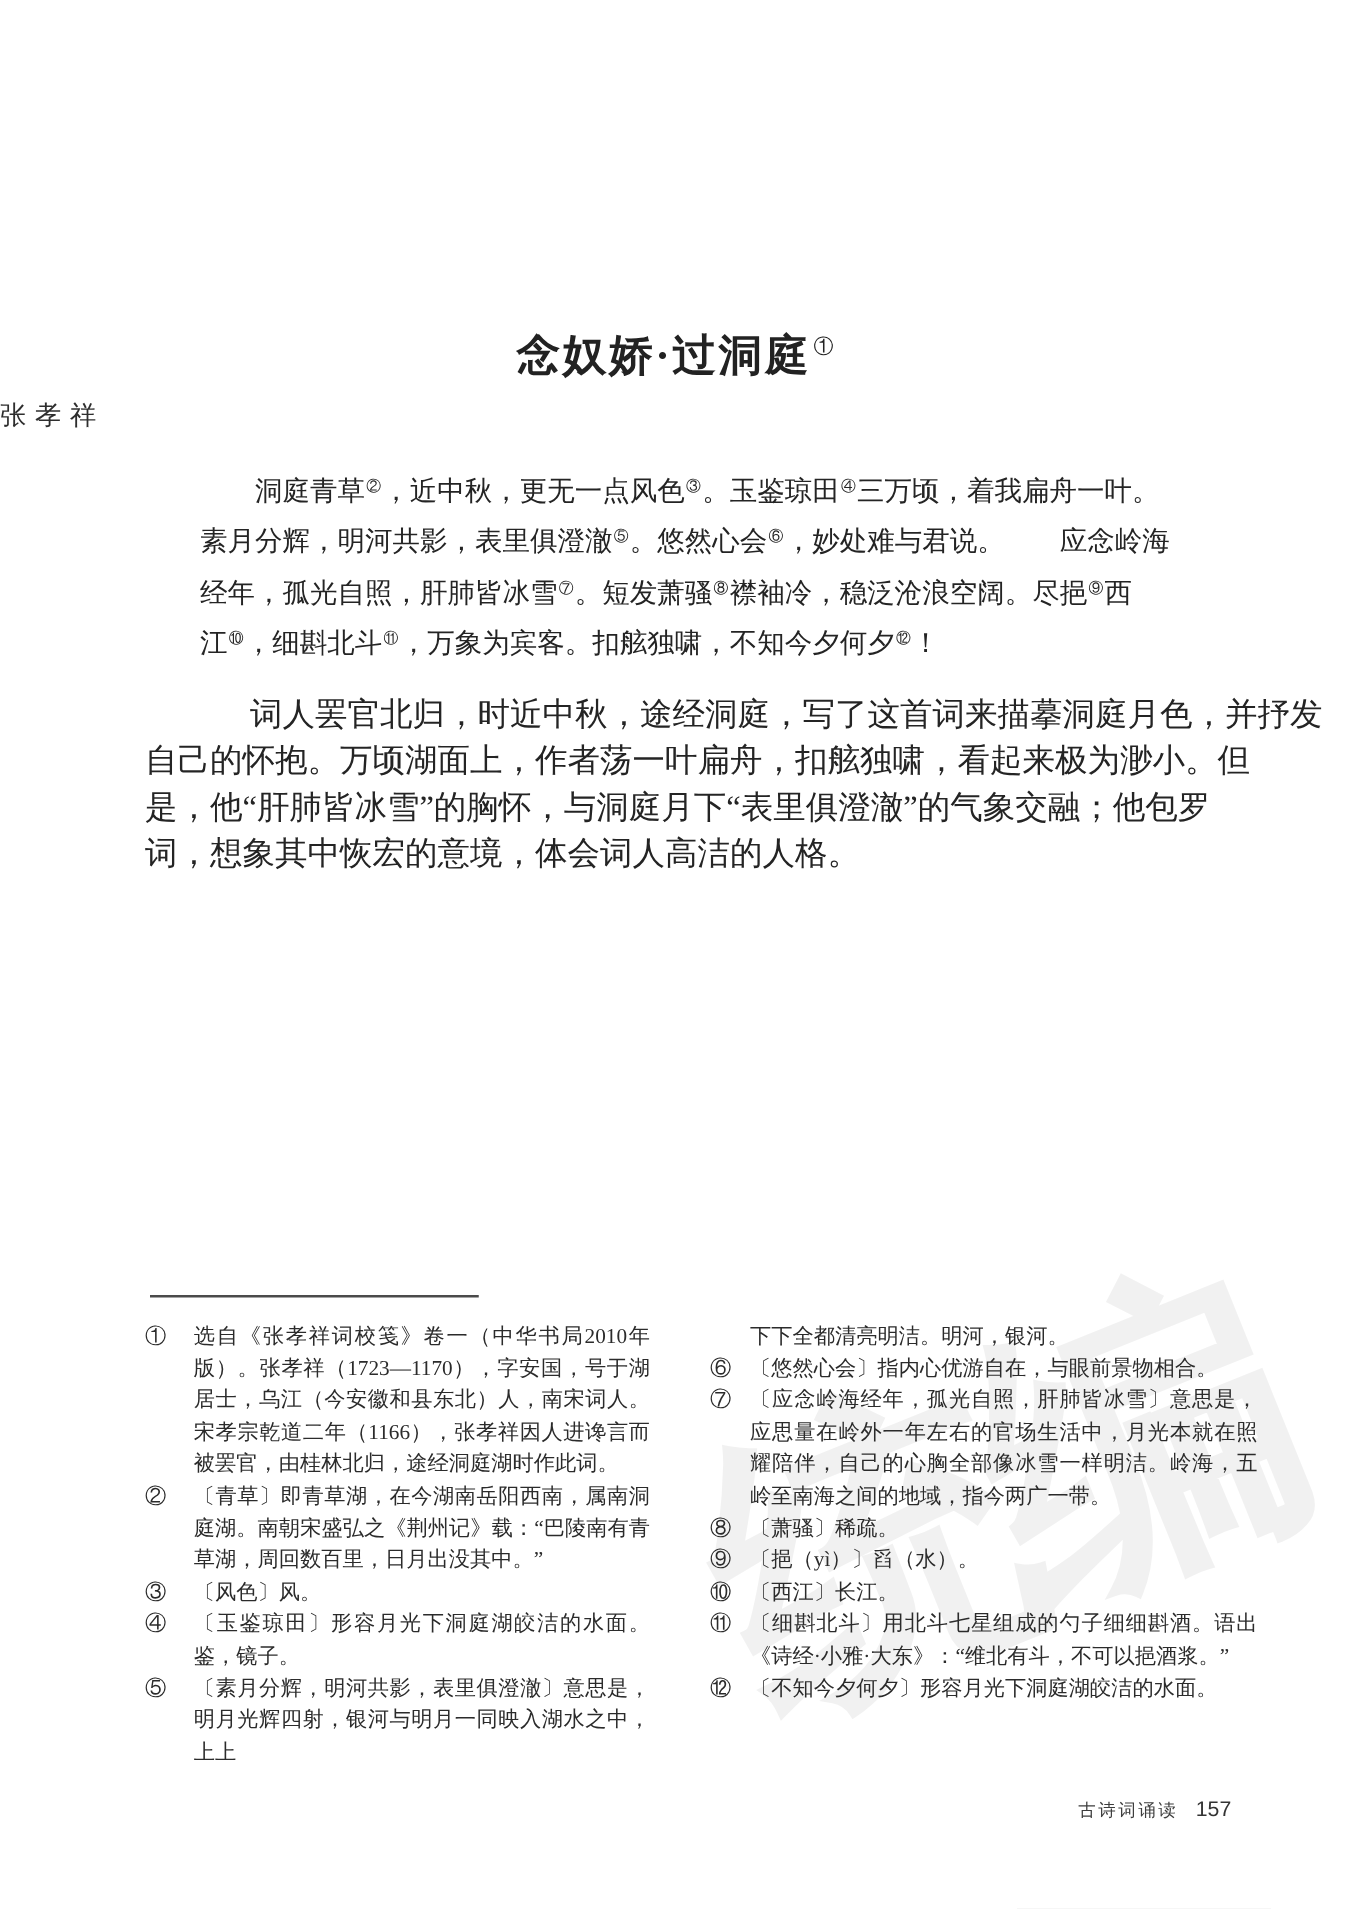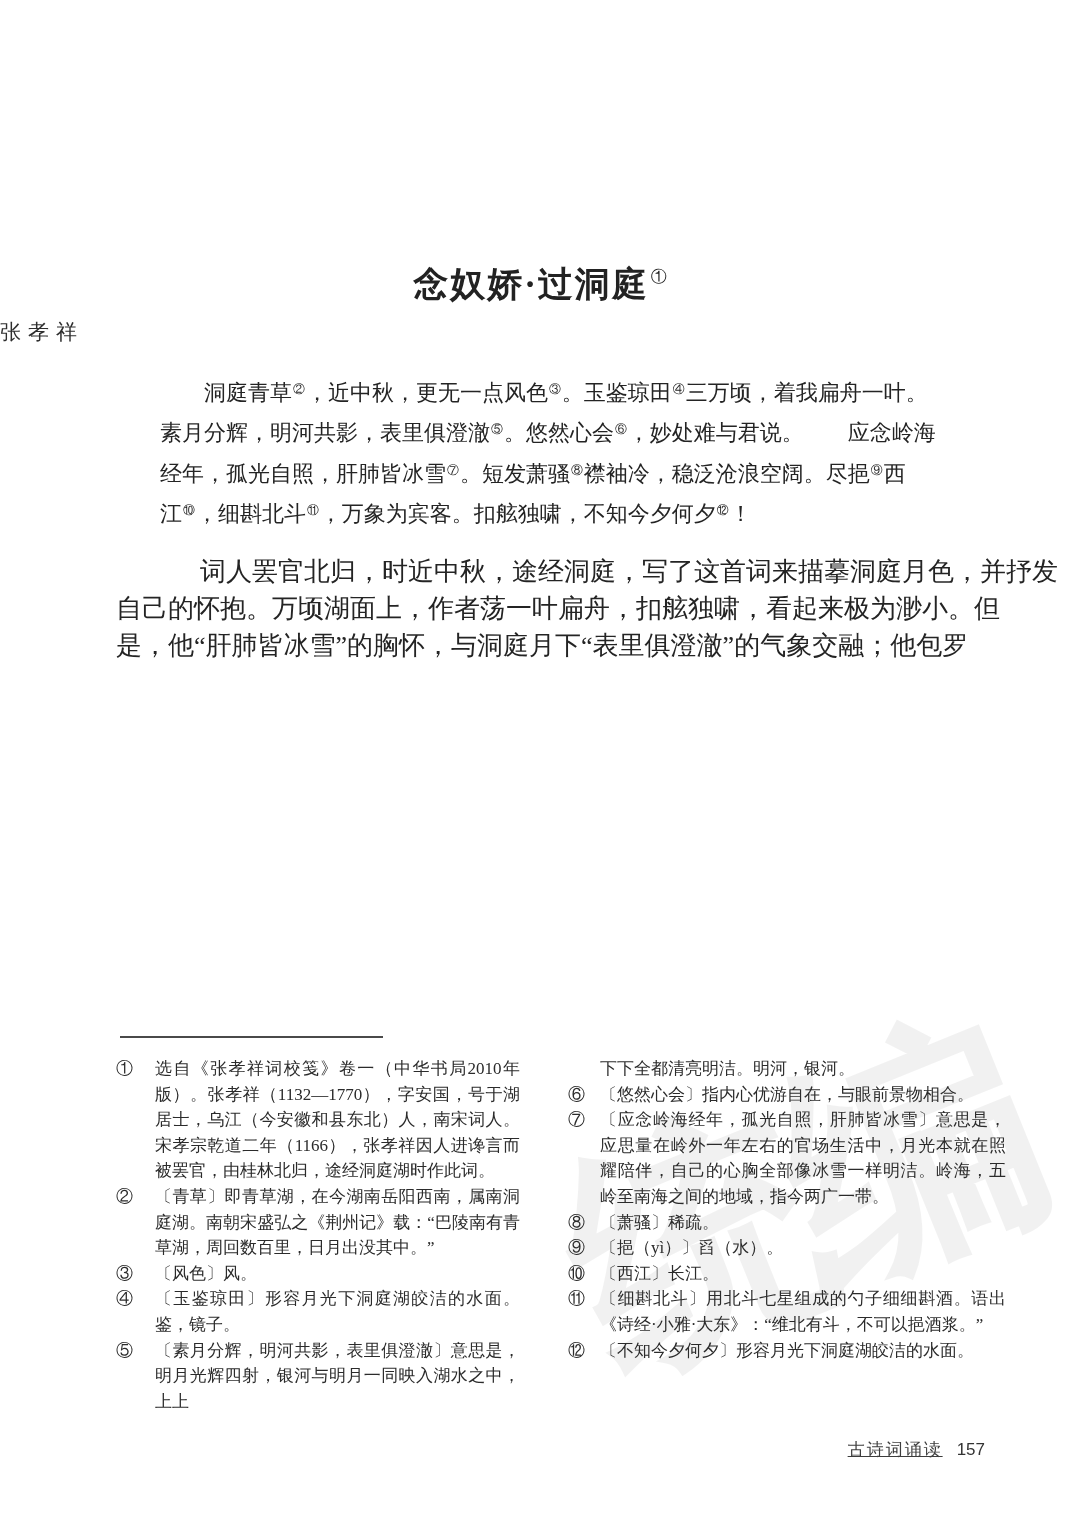--- a/index.html
+++ b/index.html
@@ -89,21 +89,21 @@
   }
   .fn-col.right .fn-num{margin-right:6px;}
   .fn-text{flex:1;text-align:justify;}
   
   .footer{
     position:absolute;top:1438px;right:95px;
     display:flex;align-items:baseline;gap:14px;
     color:#3d3d3d;
   }
   .footer .section-label{
-    font-size:17px;letter-spacing:2px;text-decoration:underline;
+    font-size:14px;letter-spacing:2px;
   }
   .footer .page-number{
     font-size:17px;
     font-family:"Liberation Sans","DejaVu Sans",sans-serif;
     color:#333;
   }
 </style>
 </head>
 <body>
 
@@ -119,30 +119,31 @@
     <div class="line first">洞庭青草<sup class="ref">②</sup>，近中秋，更无一点风色<sup class="ref">③</sup>。玉鉴琼田<sup class="ref">④</sup>三万顷，着我扁舟一叶。</div>
     <div class="line">素月分辉，明河共影，表里俱澄澈<sup class="ref">⑤</sup>。悠然心会<sup class="ref">⑥</sup>，妙处难与君说。　　应念岭海</div>
     <div class="line">经年，孤光自照，肝肺皆冰雪<sup class="ref">⑦</sup>。短发萧骚<sup class="ref">⑧</sup>襟袖冷，稳泛沧浪空阔。尽挹<sup class="ref">⑨</sup>西</div>
     <div class="line">江<sup class="ref">⑩</sup>，细斟北斗<sup class="ref">⑪</sup>，万象为宾客。扣舷独啸，不知今夕何夕<sup class="ref">⑫</sup>！</div>
   </div>
 
   <div class="commentary">
     <div class="line first">词人罢官北归，时近中秋，途经洞庭，写了这首词来描摹洞庭月色，并抒发</div>
     <div class="line">自己的怀抱。万顷湖面上，作者荡一叶扁舟，扣舷独啸，看起来极为渺小。但</div>
     <div class="line">是，他“肝肺皆冰雪”的胸怀，与洞庭月下“表里俱澄澈”的气象交融；他包罗</div>
+    <div class="line">词，想象其中恢宏的意境，体会词人高洁的人格。</div>
   </div>
 
   <div class="footnotes">
     <div class="fn-rule"></div>
     <div class="fn-columns">
 
       <div class="fn-col left">
         <div class="fn-item">
           <span class="fn-num">①</span>
-          <div class="fn-text">选自《张孝祥词校笺》卷一（中华书局2010年版）。张孝祥（1132—1770），字安国，号于湖居士，乌江（今安徽和县东北）人，南宋词人。宋孝宗乾道二年（1166），张孝祥因人进谗言而被罢官，由桂林北归，途经洞庭湖时作此词。</div>
+          <div class="fn-text">选自《张孝祥词校笺》卷一（中华书局2010年版）。张孝祥（1723—1170），字安国，号于湖居士，乌江（今安徽和县东北）人，南宋词人。宋孝宗乾道二年（1166），张孝祥因人进谗言而被罢官，由桂林北归，途经洞庭湖时作此词。</div>
         </div>
         <div class="fn-item">
           <span class="fn-num">②</span>
           <div class="fn-text">〔青草〕即青草湖，在今湖南岳阳西南，属南洞庭湖。南朝宋盛弘之《荆州记》载：“巴陵南有青草湖，周回数百里，日月出没其中。”</div>
         </div>
         <div class="fn-item">
           <span class="fn-num">③</span>
           <div class="fn-text">〔风色〕风。</div>
         </div>
         <div class="fn-item">

